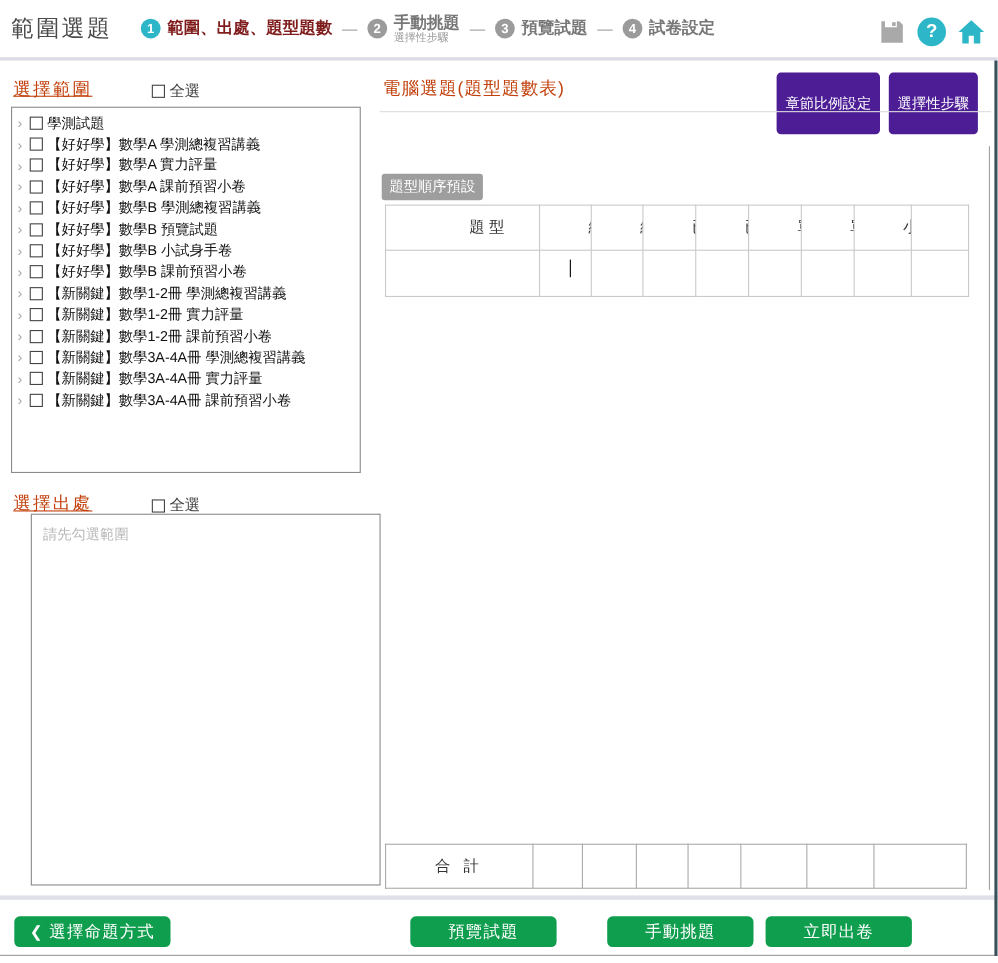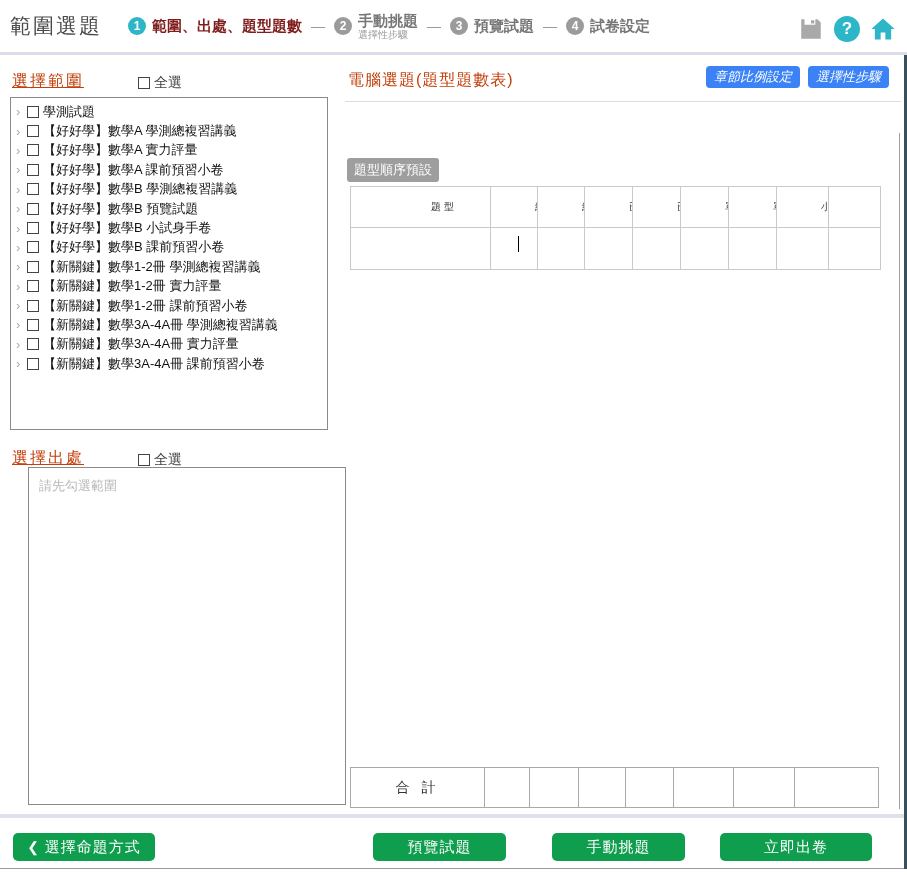--- a/index.html
+++ b/index.html
@@ -39,50 +39,50 @@
                border:1px solid #8a8a8a; overflow:hidden; padding-top:4px; }
   .tree-item { display:flex; align-items:center; height:19.4px; padding-left:5px; font-size:13px; color:#111;
                cursor:pointer; white-space:nowrap; }
   .chev { color:#aaa; font-size:13px; width:11px; flex:none; cursor:pointer; line-height:1; }
   .source-box { position:absolute; left:28px; top:467px; width:318px; height:338px; border:1px solid #8a8a8a; }
   .placeholder { color:#b8b8b8; font-size:13px; padding:9px 10px; }
 
   
   .main-title { position:absolute; left:348px; top:70px; font-size:16px; color:#c2410c; letter-spacing:1px; }
   .ratio-buttons { position:absolute; right:18px; top:66px; display:flex; gap:8px; }
-  .btn-green { background:#3b82f6; color:#fff; font-size:13px; padding:2px 8px; border-radius:4px;
-               border:none; cursor:pointer; white-space:nowrap; font-family:inherit;font-style:italic; }
+  .btn-green { background:#4c1d95; color:#fff; font-size:13px; padding:19px 8px; border-radius:4px;
+               border:none; cursor:pointer; white-space:nowrap; font-family:inherit; }
   .title-divider { position:absolute; left:345px; width:556px; top:101px; border-top:1px solid #ddd; }
   .preset-badge { position:absolute; left:347px; top:158px; background:#9e9e9e; color:#fff; font-size:13px;
                   padding:3px 7px; border-radius:3px; cursor:pointer; }
   .scroll-right-border { position:absolute; left:899px; top:133px; width:1px; height:676px; background:#a0a0a0; }
 
   table { border-collapse:collapse; table-layout:fixed; }
   .qtable { position:absolute; left:350px; top:186px; width:530px; }
-  .qtable td { border:1px solid #c9c9c9; font-size:10px; color:#333; text-align:center;
+  .qtable td { border:1px solid #c9c9c9; font-size:14px; color:#333; text-align:center;
                overflow:hidden; white-space:nowrap;padding-left:44px; }
   .qtable .hrow td { height:41px; }
   .qtable .drow td { height:42px; background:#fff; }
   .tottable { position:absolute; left:350px; top:767px; width:528px;padding-left:38px; }
   .tottable td { border:1px solid #aaa; font-size:14px; color:#333; text-align:center; height:40px; letter-spacing:4px; }
 
   .caret { position:absolute; left:518px; top:236px; width:1px; height:16px; background:#000;
            animation: blink 1.1s steps(1) infinite; }
   @keyframes blink { 50% { opacity:0; } }
 
   
   .footer-band { position:absolute; left:0; right:0; top:814px; height:4px; background:#e0e0eb; }
   .btn-footer { position:absolute; top:833px; height:28px; background:#0f9d4e; color:#fff; border:none;
                 border-radius:5px; font-size:15px; cursor:pointer; display:flex; align-items:center;
                 justify-content:center; font-family:inherit; letter-spacing:1px; white-space:nowrap; }
   .btn-back { left:13px; width:142px; }
   .btn-back .chevron { font-size:14px; margin-right:5px; font-weight:bold; }
   .btn-preview { left:373px; width:133px; }
   .btn-manual { left:552px; width:133px; }
-  .btn-generate { left:720px; width:152px; }
+  .btn-generate { left:696px; width:133px; }
   .bottom-line { position:absolute; left:0; right:0; top:868px; height:1px; background:#9a9a9a; }
   .right-strip { position:absolute; right:0; top:55px; width:3px; height:814px; background:#375059; }
 
   svg { display:block; }
 </style>
 </head>
 <body>
 
 <div class="app">
 

